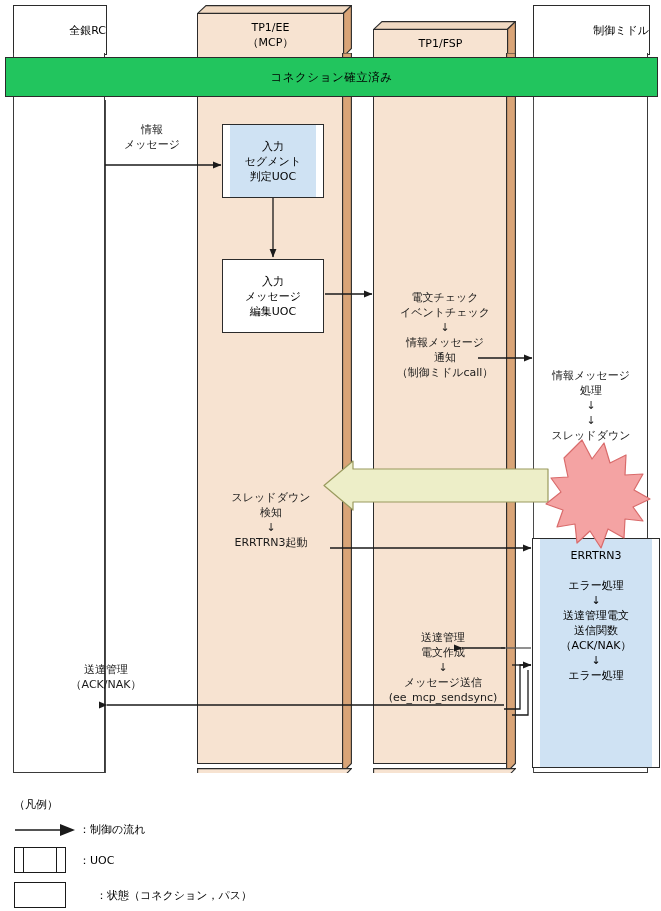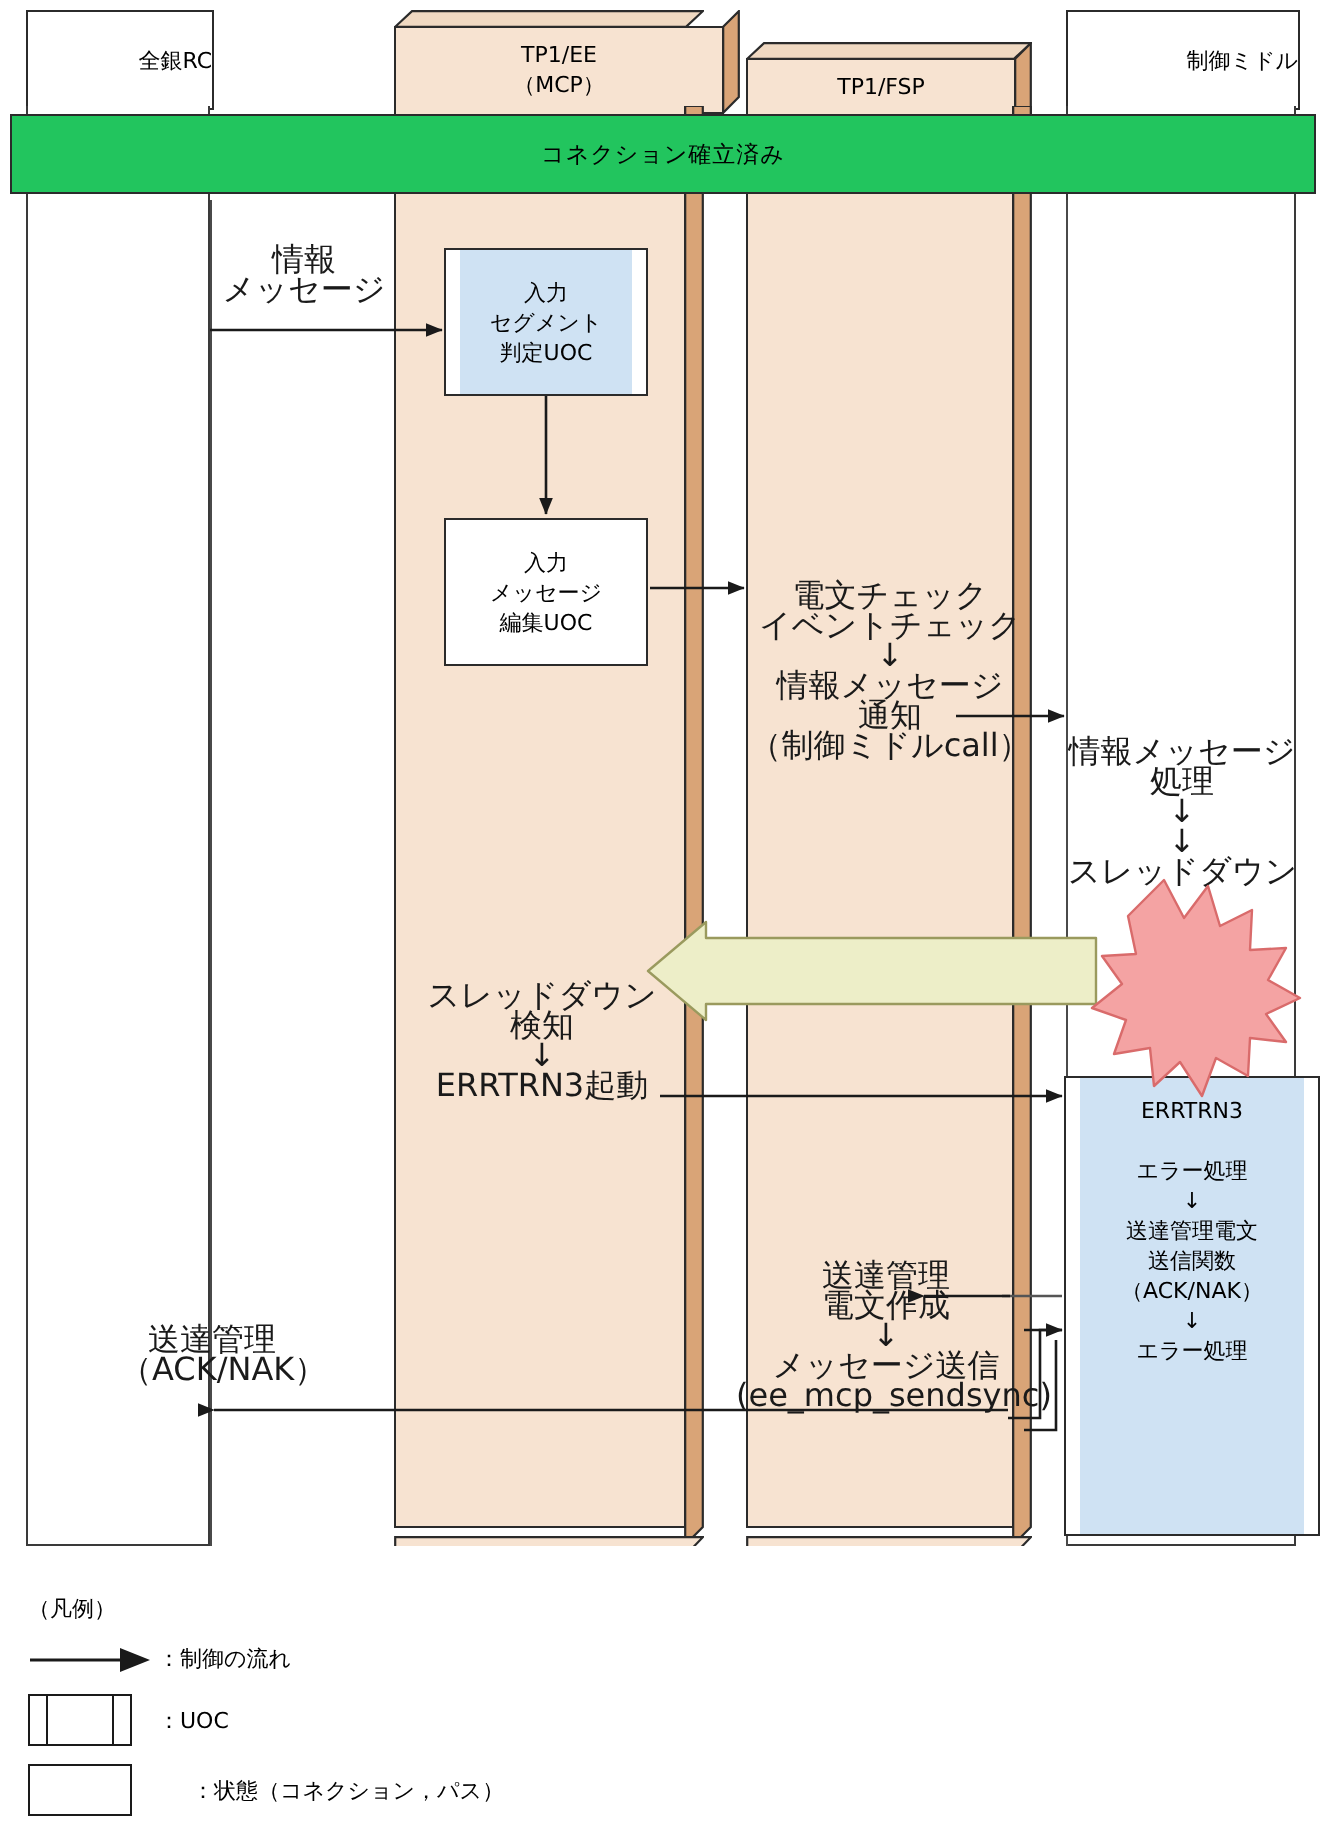--- a/index.html
+++ b/index.html
@@ -5,21 +5,21 @@
   html,body{margin:0;padding:0;background:#ffffff;}
   body{
     width:661px;height:911px;position:relative;overflow:hidden;
     font-family:"DejaVu Sans","Liberation Sans",sans-serif;
     color:#000;
   }
 
   .abs{position:absolute;}
 
   
-  .txt{position:absolute;font-size:16px;line-height:15px;text-align:center;white-space:pre;color:#1a1a1a;}
+  .txt{position:absolute;font-size:11px;line-height:15px;text-align:center;white-space:pre;color:#1a1a1a;}
 
   
   .hdr3d{position:absolute;}
   .hdr3d .face{
     position:absolute;left:0;top:8px;right:8px;bottom:0;
     border:1.3px solid #2b2b2b;background:#f7e3d1;
     display:flex;align-items:center;justify-content:center;
     text-align:center;font-size:11px;line-height:15px;white-space:pre;
   }
   .hdr3d .top{
@@ -77,21 +77,21 @@
   .lg-uoc .b.r{right:0;border-left:1.2px solid #1a1a1a;}
   .lg-state{position:absolute;width:52px;height:26px;border:1.3px solid #1a1a1a;background:#fff;box-sizing:border-box;}
 </style>
 </head>
 <body>
 
 <div class="hdrflat" style="left:13px;top:5px;width:92px;height:48px;">
   <span>全銀RC</span>
 </div>
 
-<div class="hdr3d" style="left:197px;top:5px;width:173px;height:52px;">
+<div class="hdr3d" style="left:197px;top:5px;width:155px;height:52px;">
   <div class="top">
     <svg width="155" height="9" viewBox="0 0 155 9">
         <polygon points="9,0.6 154.4,0.6 146,8.4 0.6,8.4" fill="#f0d9c2" stroke="#2b2b2b" stroke-width="1.1"></polygon>
       </svg>
   </div>
   <div class="side">
     <svg width="9" height="52" viewBox="0 0 9 52">
         <polygon points="8.4,0.6 8.4,43.5 0.6,51.4 0.6,8.4" fill="#d9a477" stroke="#2b2b2b" stroke-width="1.1"></polygon>
       </svg>
   </div>

